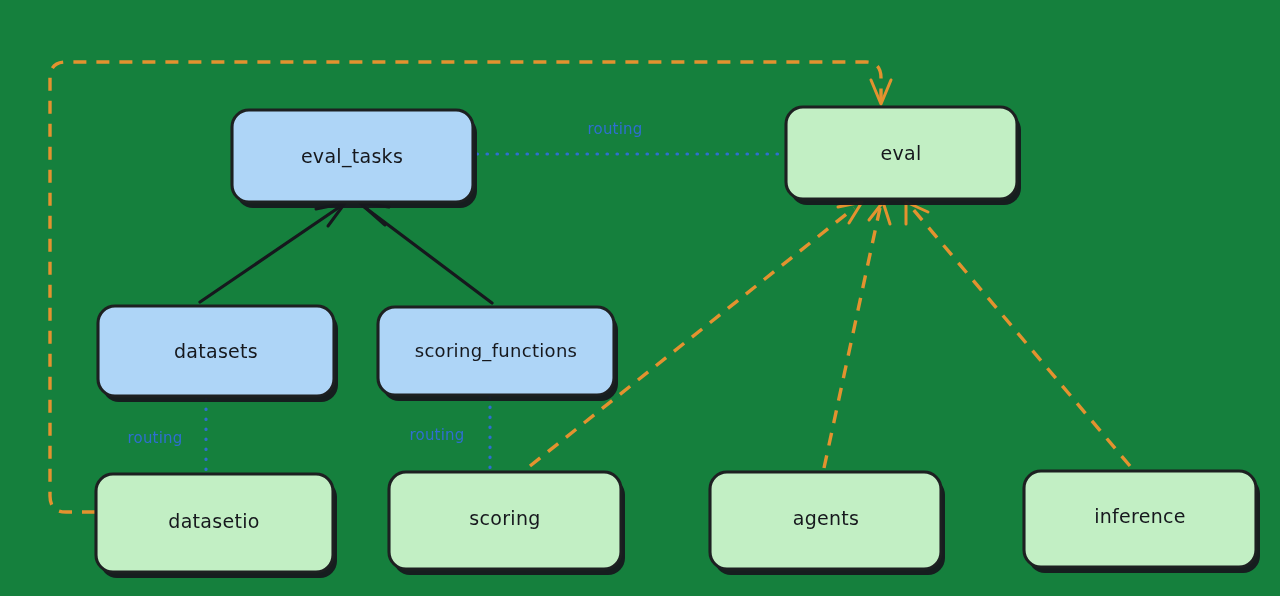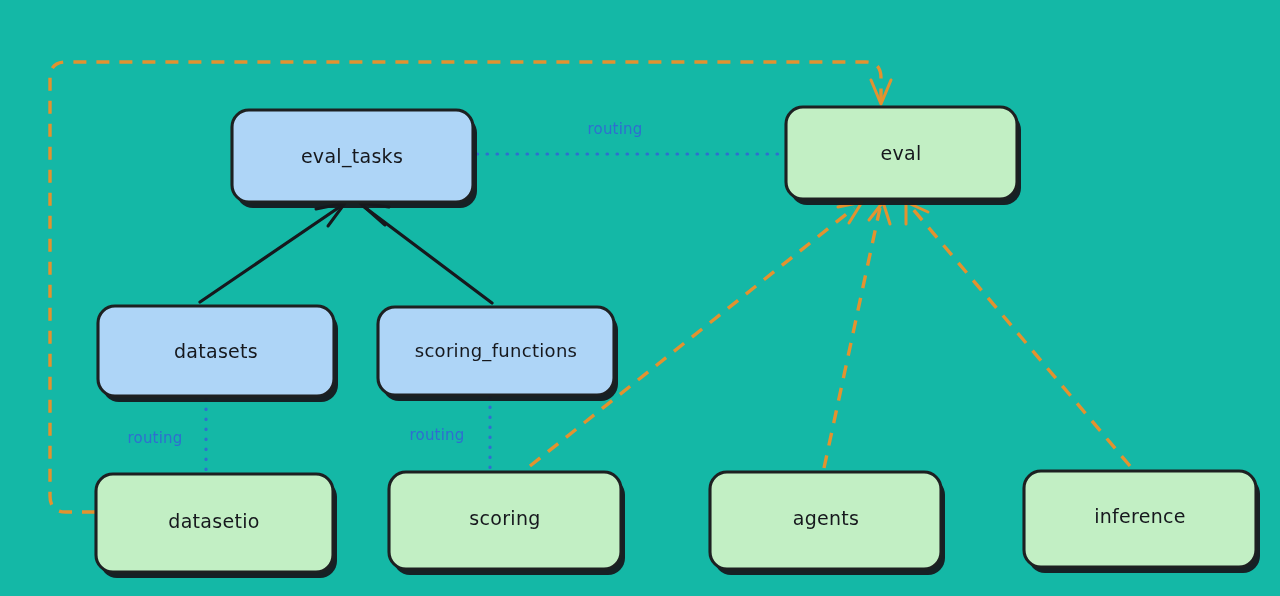--- a/index.html
+++ b/index.html
@@ -8,21 +8,21 @@
     padding: 0;
     background: #ffffff;
   }
   body {
     font-family: "DejaVu Sans", sans-serif;
   }
   #diagram-root {
     position: relative;
     width: 1280px;
     height: 596px;
-    background: #14b8a6;
+    background: #15803d;
     overflow: hidden;
   }
   #diagram-svg {
     position: absolute;
     left: 0;
     top: 0;
     width: 1280px;
     height: 596px;
   }
   .node-label {

